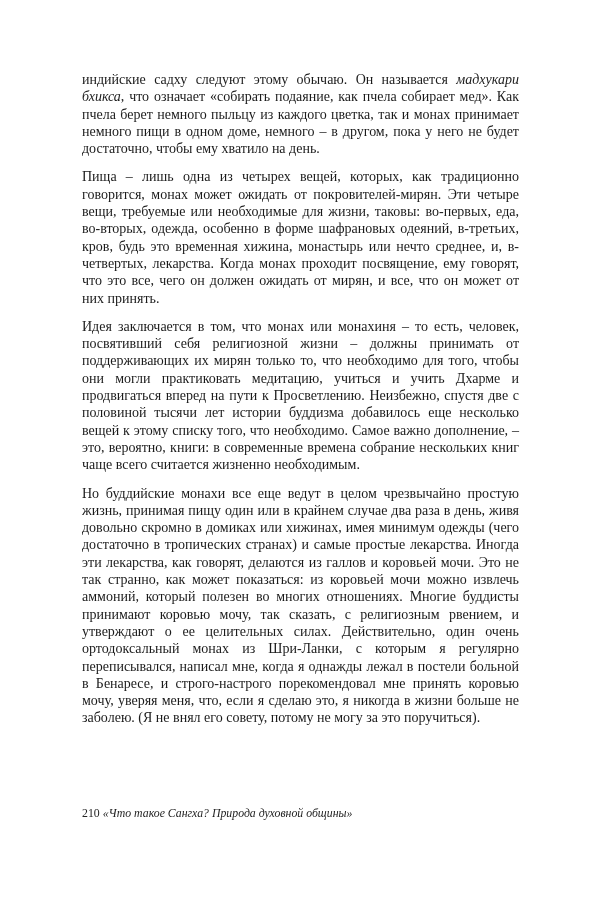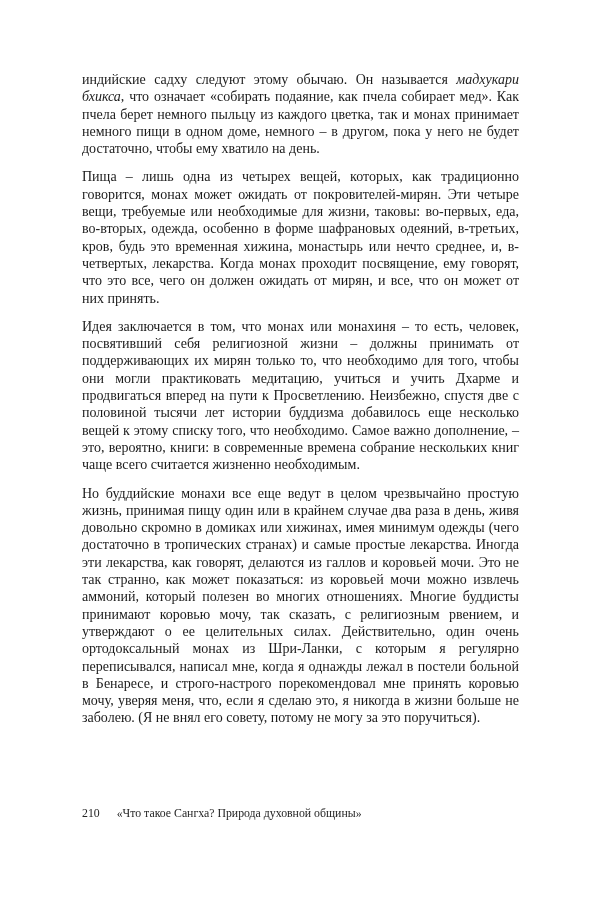--- a/index.html
+++ b/index.html
@@ -37,24 +37,25 @@
     left: 82px;
     top: 806px;
     width: 470px;
     color: #242424;
     font-size: 11.8px;
     line-height: 14px;
     white-space: nowrap;
   }
   .page-footer .page-num {
     display: inline-block;
-    margin-right: 17px;
+    margin-right: 3px;
     font-style: normal;
   }
   .page-footer .book-title {
+    font-style: italic;
   }
 </style>
 </head>
 <body>
 
 <div class="page">
   <div class="text-block" id="text-block">
       <p><span class="seg-regular">индийские садху следуют этому обычаю. Он называется </span><span class="seg-italic">мадхукари бхикса</span><span class="seg-regular">, что означает «собирать подаяние, как пчела собирает мед». Как пчела берет немного пыльцу из каждого цветка, так и монах принимает немного пищи в одном доме, немного – в другом, пока у него не будет достаточно, чтобы ему хватило на день.</span></p>
       <p><span class="seg-regular">Пища – лишь одна из четырех вещей, которых, как традиционно говорится, монах может ожидать от покровителей-мирян. Эти четыре вещи, требуемые или необходимые для жизни, таковы: во-первых, еда, во-вторых, одежда, особенно в форме шафрановых одеяний, в-третьих, кров, будь это временная хижина, монастырь или нечто среднее, и, в-четвертых, лекарства. Когда монах проходит посвящение, ему говорят, что это все, чего он должен ожидать от мирян, и все, что он может от них принять.</span></p>
       <p><span class="seg-regular">Идея заключается в том, что монах или монахиня – то есть, человек, посвятивший себя религиозной жизни – должны принимать от поддерживающих их мирян только то, что необходимо для того, чтобы они могли практиковать медитацию, учиться и учить Дхарме и продвигаться вперед на пути к Просветлению. Неизбежно, спустя две с половиной тысячи лет истории буддизма добавилось еще несколько вещей к этому списку того, что необходимо. Самое важно дополнение, – это, вероятно, книги: в современные времена собрание нескольких книг чаще всего считается жизненно необходимым.</span></p>

